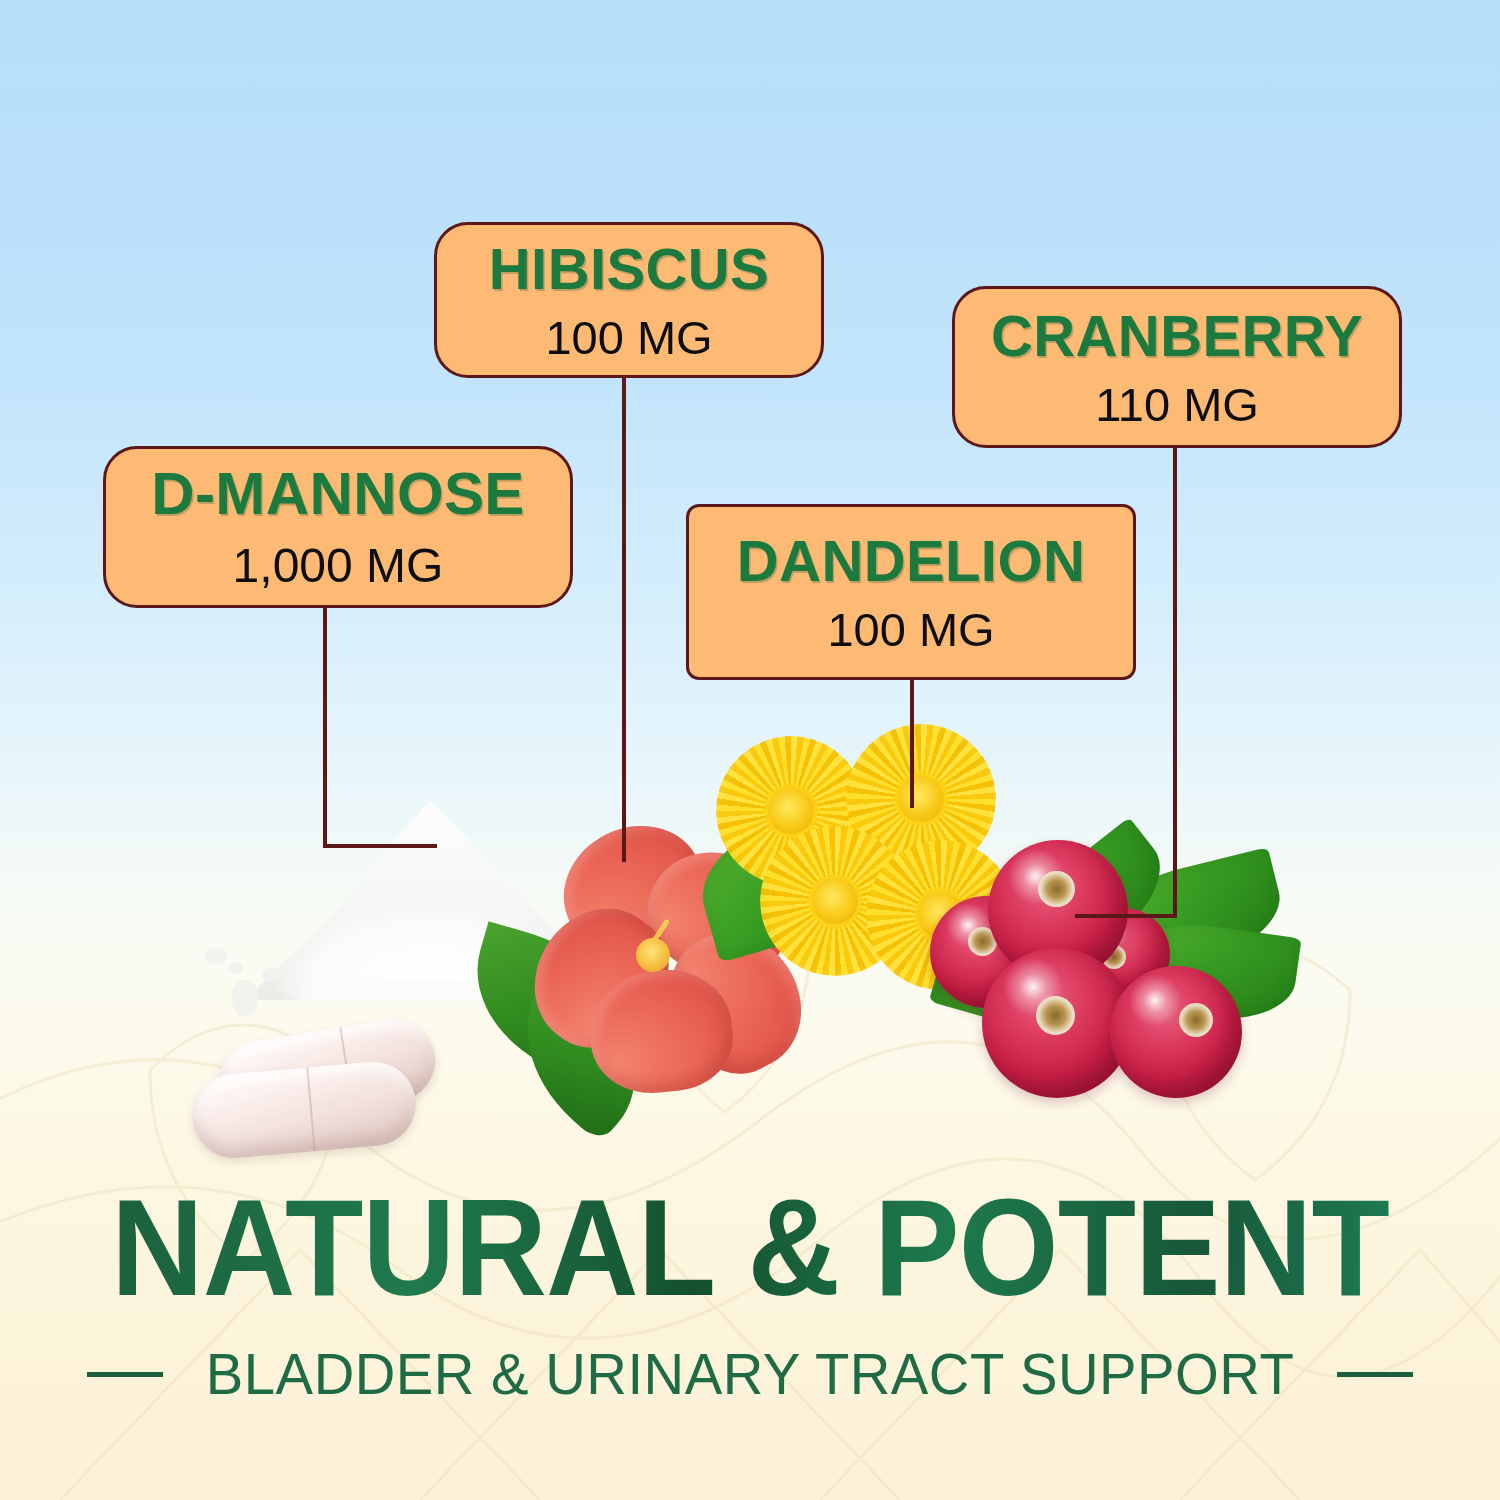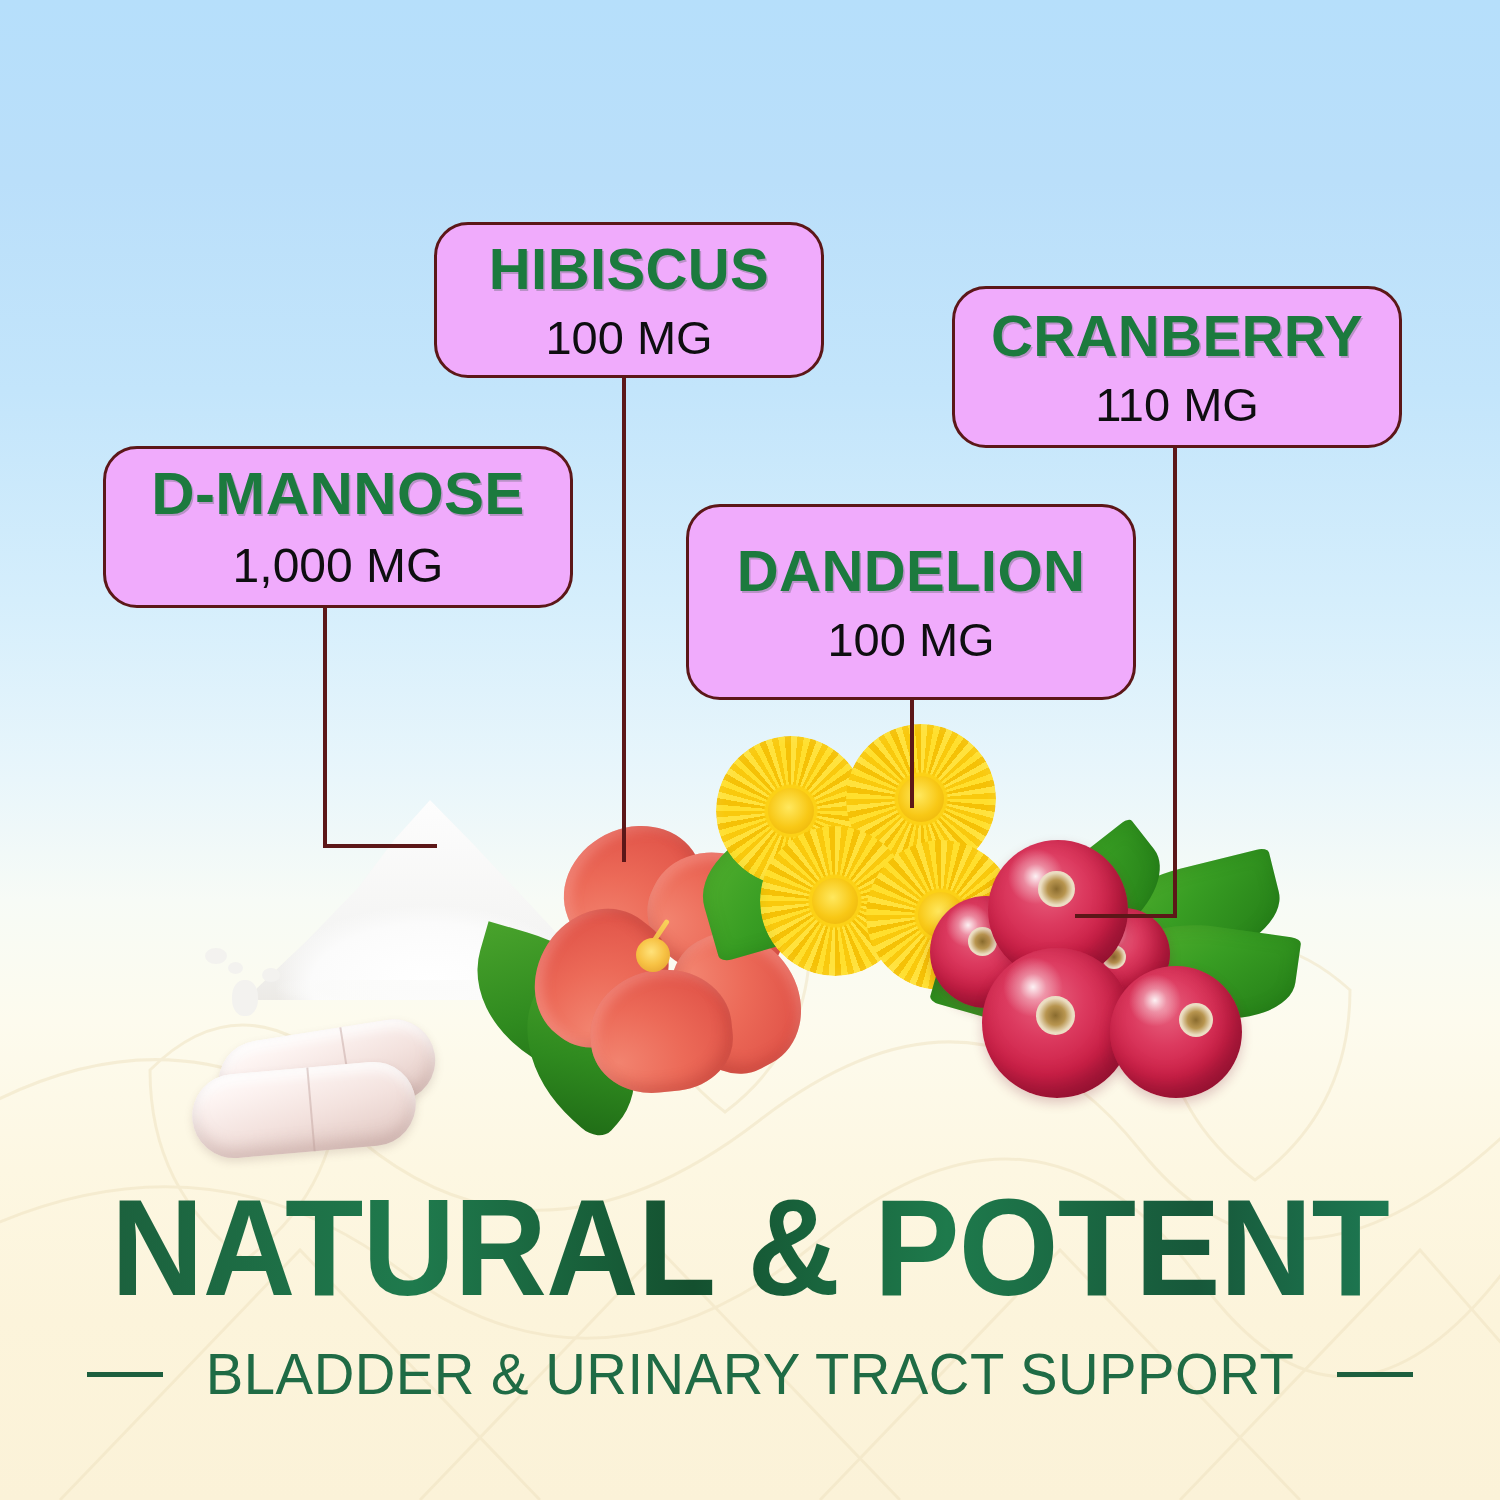--- a/index.html
+++ b/index.html
@@ -109,21 +109,21 @@
       radial-gradient(circle at 42% 34%, #e8627f 0%, #dc3a5f 30%, #cc2047 58%, #a81338 85%, #8d0f2c 100%);
     box-shadow:inset -10px -12px 22px rgba(110,10,35,.45), 0 5px 12px rgba(120,20,45,.22);
   }
   .berry-crown{
     position:absolute; width:26%; height:26%; border-radius:50%;
     background:radial-gradient(circle at 50% 50%, #8a6b2e 0%, #b8954f 35%, #eadcc0 62%, #f5ece0 100%);
   }
 
   
   .label{
-    position:absolute; background:#f0abfc;
+    position:absolute; background:#fdba74;
     border:3px solid #5c1718; border-radius:34px;
     display:flex; flex-direction:column; align-items:center; justify-content:center;
     text-align:center;
   }
   .label .name{
     color:#1c7a3e; font-weight:bold; letter-spacing:.4px; line-height:1;
     font-family:"Liberation Sans", sans-serif;
     text-shadow:1.5px 1.5px 0 rgba(20,70,40,.25);
   }
   .label .dose{ color:#0e0e10; line-height:1; font-weight:normal; }
@@ -250,21 +250,21 @@
 <div class="label" style="left:103px; top:446px; width:470px; height:162px;">
   <span class="name" style="font-size:60px;">D-MANNOSE</span>
   <span class="dose" style="font-size:48px; margin-top:18px;">1,000 MG</span>
 </div>
 
 <div class="label" style="left:434px; top:222px; width:390px; height:156px;">
   <span class="name" style="font-size:58px;">HIBISCUS</span>
   <span class="dose" style="font-size:47px; margin-top:16px;">100 MG</span>
 </div>
 
-<div class="label" style="left:686px; top:504px; width:450px; height:196px;">
+<div class="label" style="left:686px; top:504px; width:450px; height:176px;border-radius:13px;">
   <span class="name" style="font-size:58px;">DANDELION</span>
   <span class="dose" style="font-size:47px; margin-top:16px;">100 MG</span>
 </div>
 
 <div class="label" style="left:952px; top:286px; width:450px; height:162px;">
   <span class="name" style="font-size:58px;">CRANBERRY</span>
   <span class="dose" style="font-size:47px; margin-top:16px;">110 MG</span>
 </div>
 
 <div class="headline">NATURAL &amp; POTENT</div>

